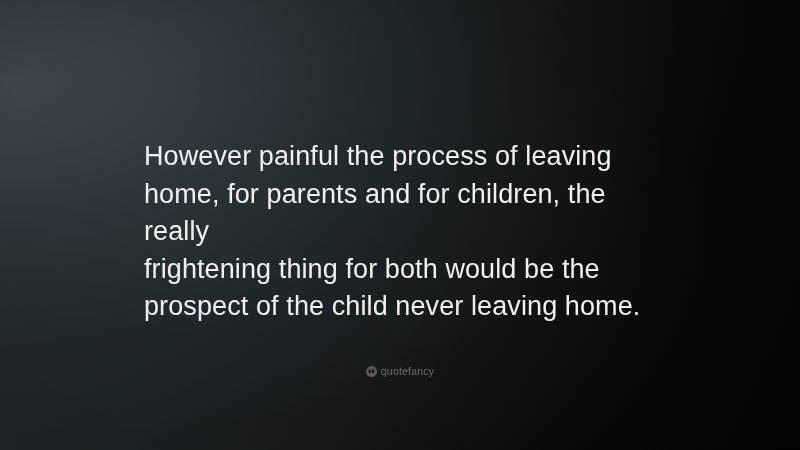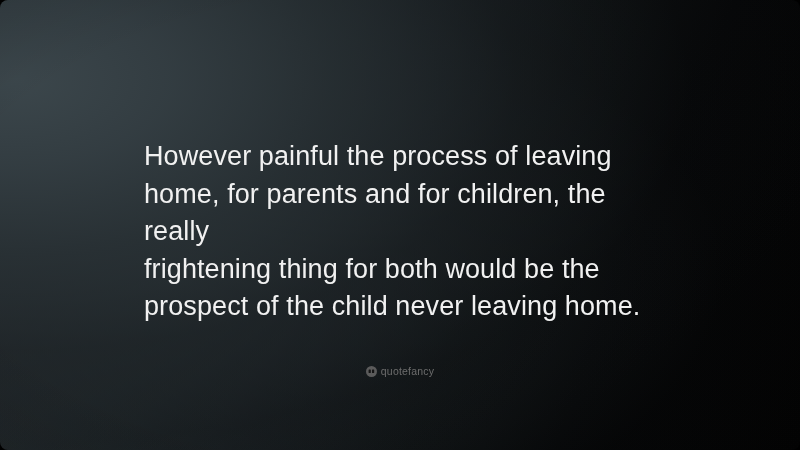--- a/index.html
+++ b/index.html
@@ -30,21 +30,20 @@
         rgba(8, 10, 11, 0.10) 72%,
         rgba(0, 0, 0, 0) 100%),
       linear-gradient(112deg,
         #323a3e 0%,
         #2c3337 14%,
         #222a2d 28%,
         #161b1e 44%,
         #0c0f10 60%,
         #060708 75%,
         #030303 100%);
-    border-radius: 8px;
   }
 
   
   #grain {
     position: absolute;
     inset: 0;
     pointer-events: none;
     background-image:
       radial-gradient(130% 120% at 50% 50%,
         rgba(0,0,0,0) 42%,

